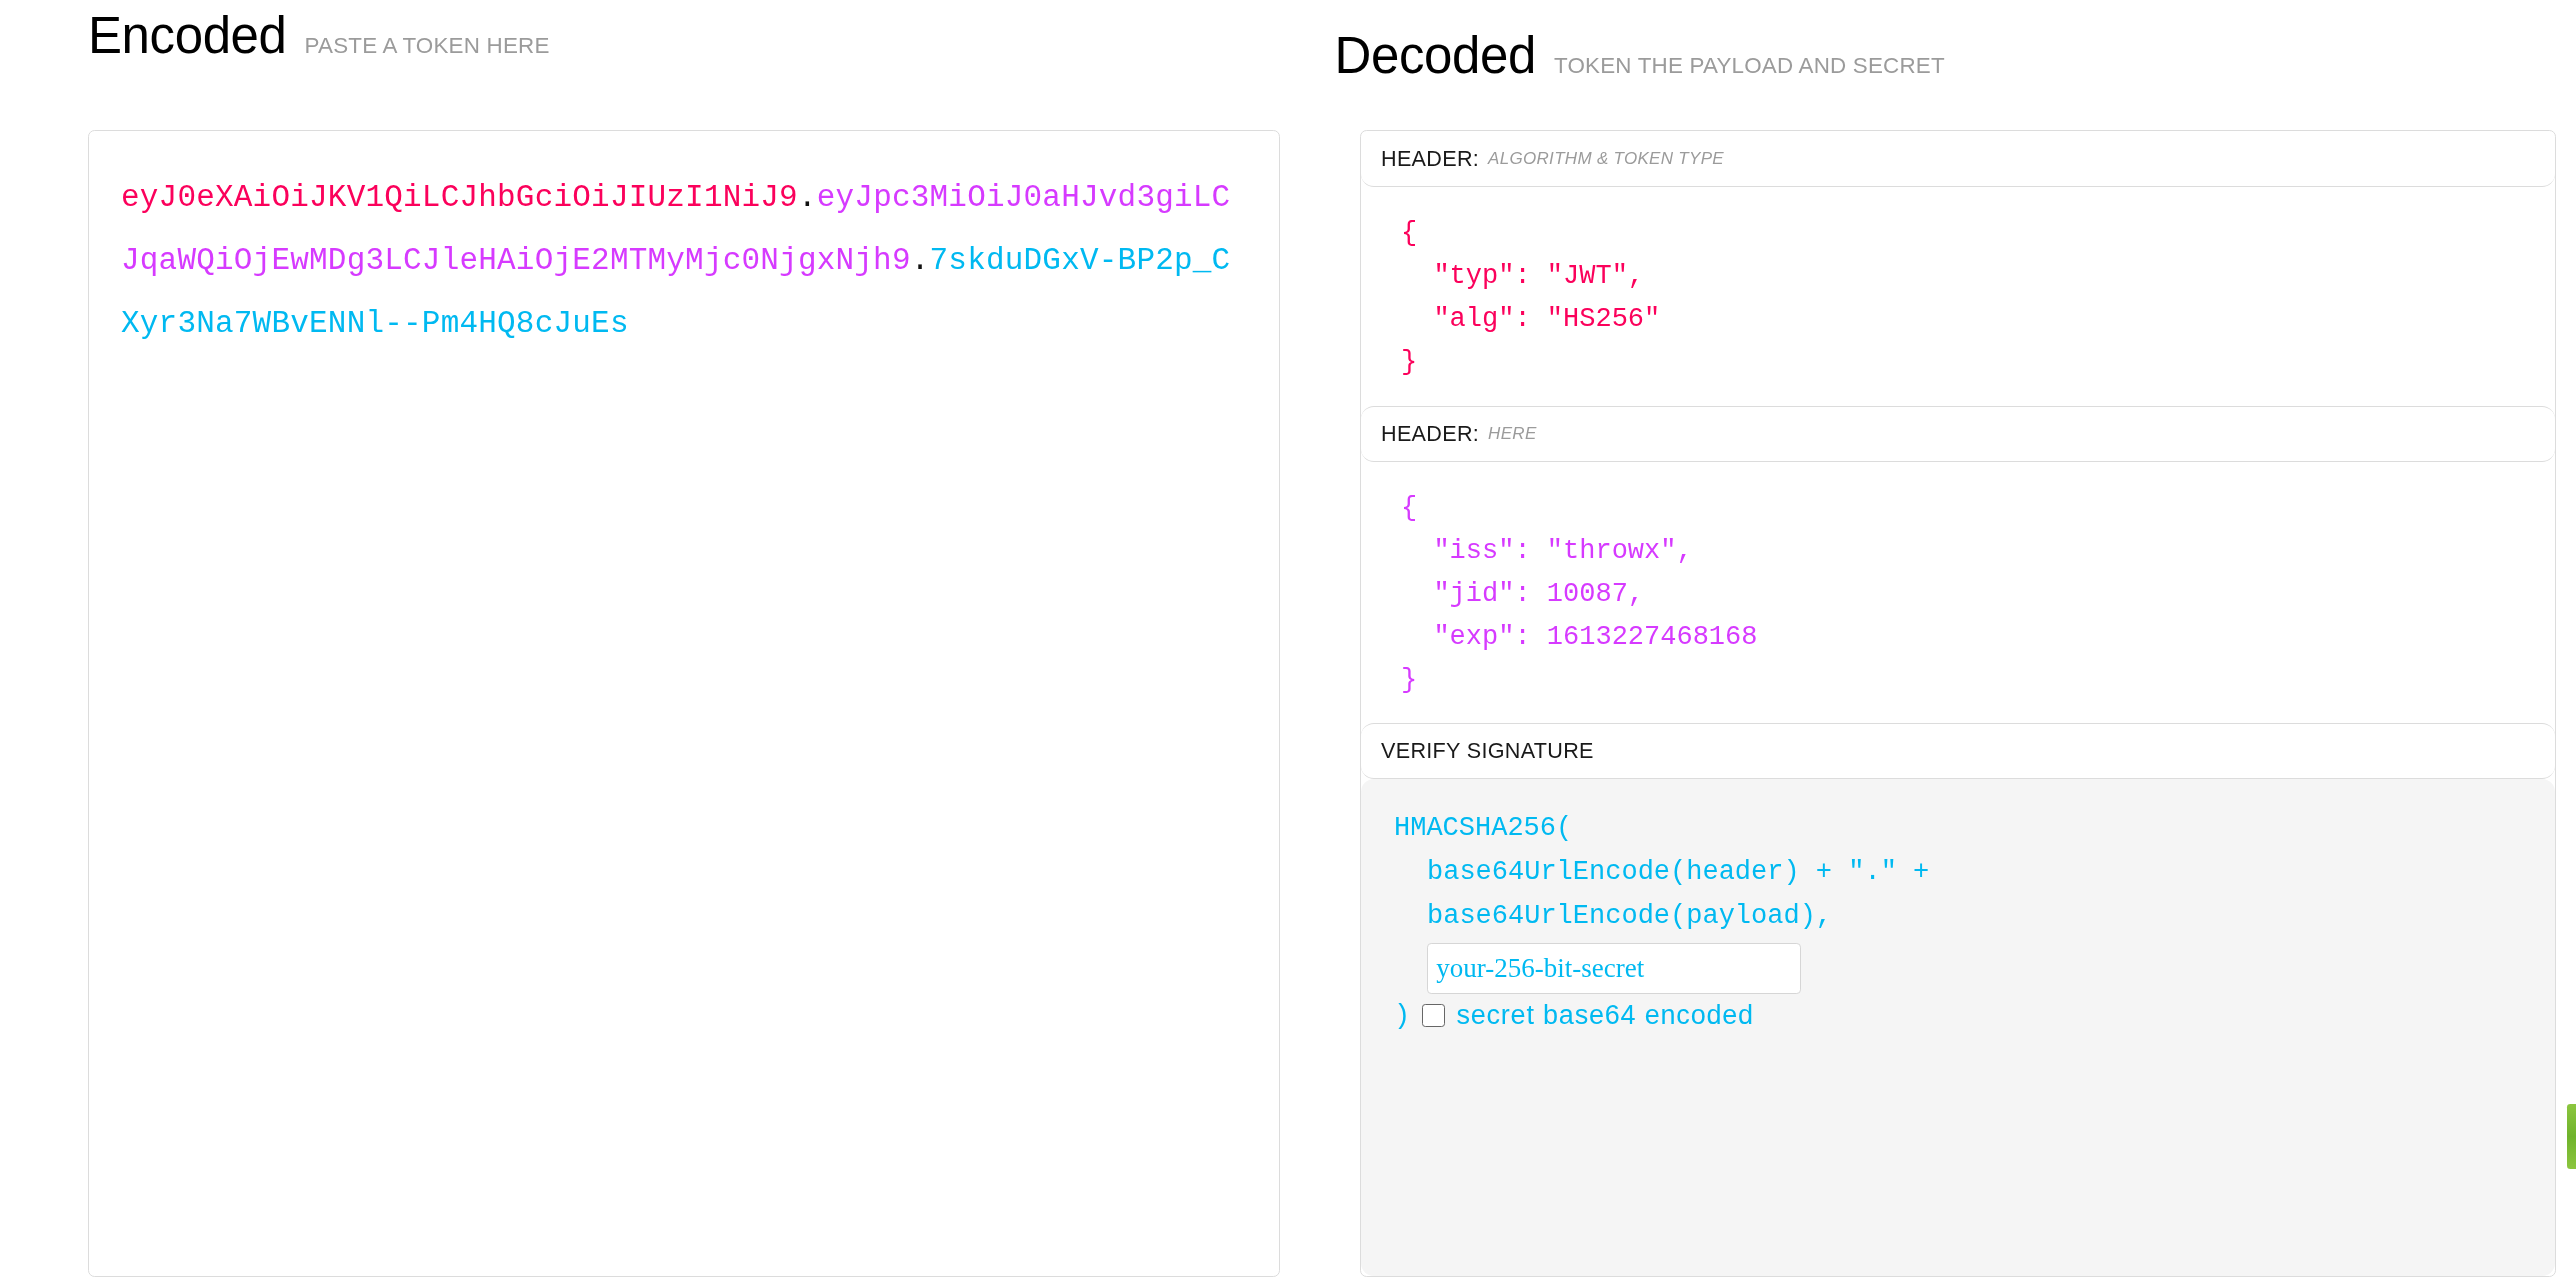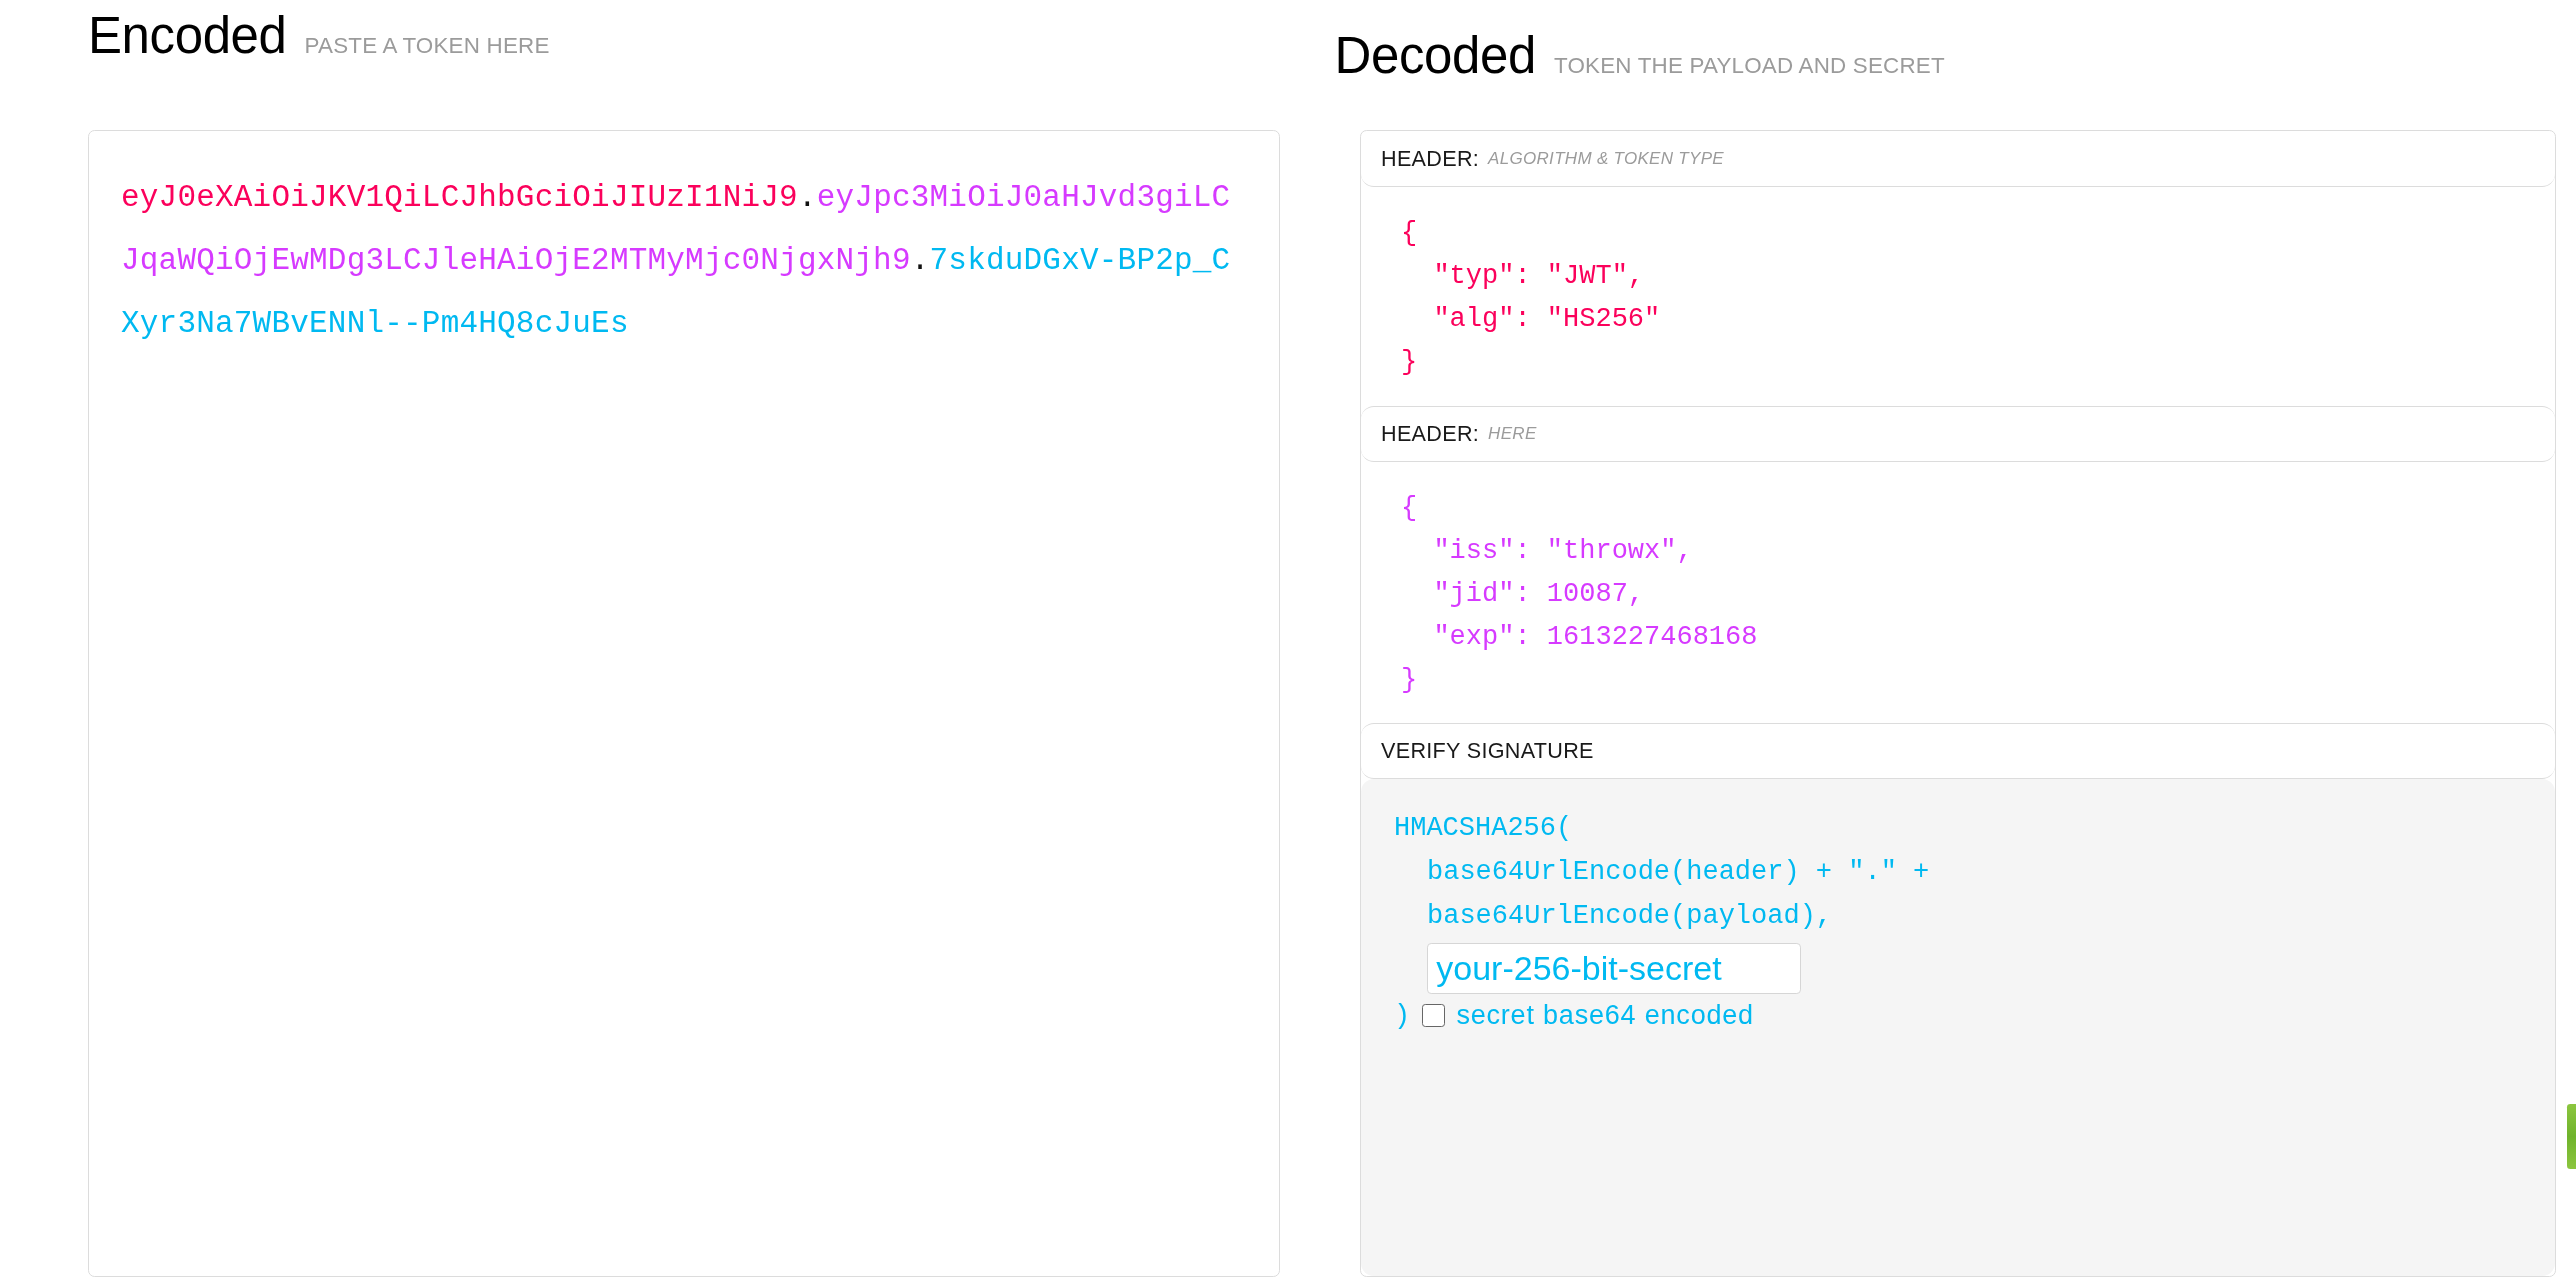--- a/index.html
+++ b/index.html
@@ -139,22 +139,22 @@
   }
   .sig-indent { padding-left: 33px; }
   .secret-row { padding-left: 33px; margin-top: 5px; }
   .secret-input {
     width: 374px;
     height: 51px;
     border: 1.7px solid #d6d6d6;
     border-radius: 4.2px;
     background: #ffffff;
     color: #00b9f1;
-    font-family: Liberation Sans, sans-serif;
-    font-size: 34px;
+    font-family: Liberation Serif, serif;
+    font-size: 27px;
     padding: 0 8.3px;
     outline: none;
   }
   .close-row {
     display: flex;
     align-items: center;
     margin-top: 6.6px;
     gap: 11.6px;
   }
   .paren-close {

